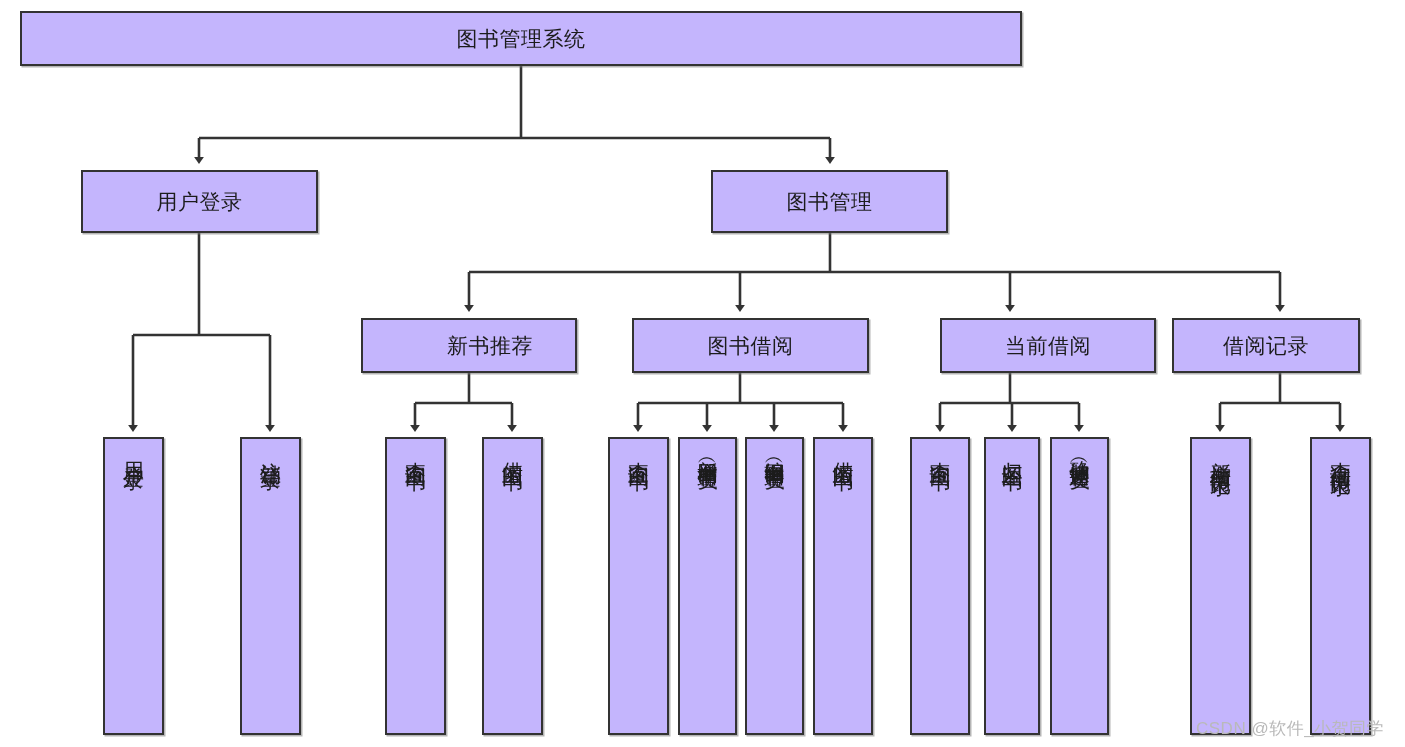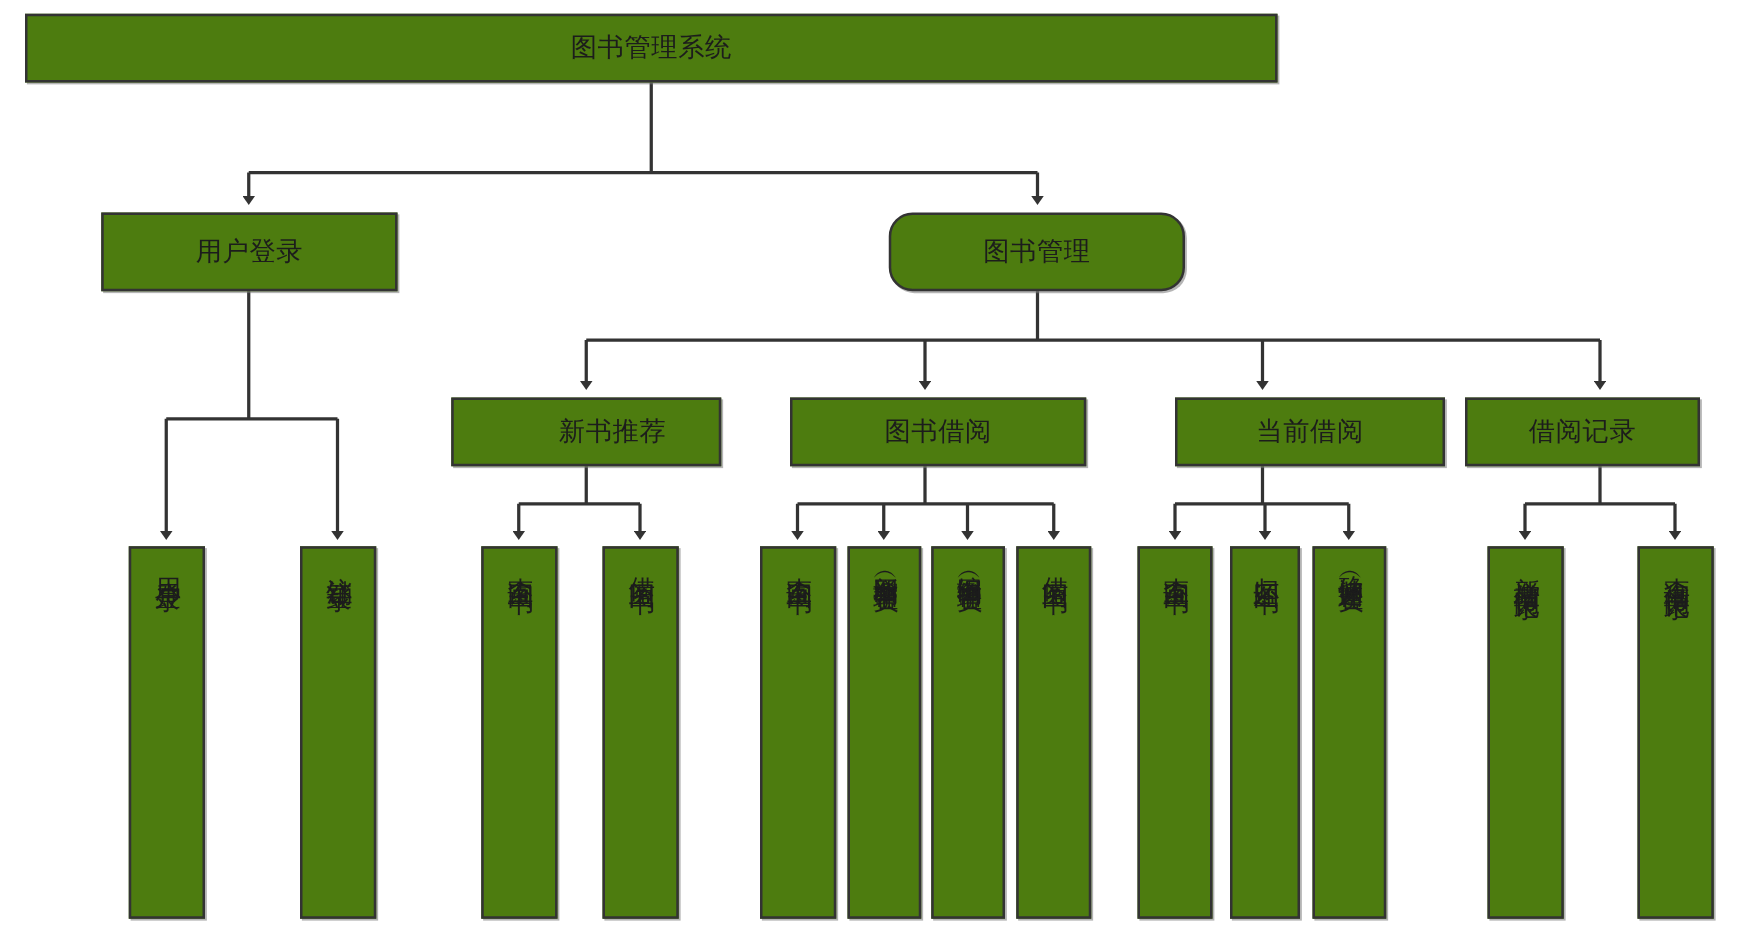--- a/index.html
+++ b/index.html
@@ -16,21 +16,21 @@
   }
   svg#wires{
     position:absolute;
     left:0;top:0;
     width:1405px;height:747px;
     pointer-events:none;
   }
   .node{
     position:absolute;
     box-sizing:border-box;
-    background:#4d7c0f;
+    background:#c4b5fd;
     border:2px solid #333333;
     box-shadow:1.5px 1.5px 0 rgba(120,120,120,0.55);
     display:flex;
     align-items:center;
     justify-content:center;
     z-index:2;
   }
   .node .lbl{
     font-size:21px;
     line-height:1.12;
@@ -122,21 +122,21 @@
     </g>
   </svg>
 
   <div class="node" id="n-root" style="left: 20px; top: 11px; width: 1002px; height: 55px;">
     <span class="lbl">图书管理系统</span>
   </div>
 
   <div class="node" id="n-l2-0" style="left: 81px; top: 170px; width: 237px; height: 63px;">
     <span class="lbl">用户登录</span>
   </div>
-  <div class="node" id="n-l2-1" style="left: 711px; top: 170px; width: 237px; height: 63px; border-radius: 19px;">
+  <div class="node" id="n-l2-1" style="left: 711px; top: 170px; width: 237px; height: 63px;">
     <span class="lbl">图书管理</span>
   </div>
 
   <div class="node" id="n-l3-0" style="left: 361px; top: 318px; width: 216px; height: 55px; padding-left: 42px;">
     <span class="lbl">新书推荐</span>
   </div>
   <div class="node" id="n-l3-1" style="left: 632px; top: 318px; width: 237px; height: 55px;">
     <span class="lbl">图书借阅</span>
   </div>
   <div class="node" id="n-l3-2" style="left: 902px; top: 318px; width: 216px; height: 55px; margin-left: 38px;">
@@ -179,14 +179,15 @@
   <div class="node vert tall" id="n-lf-10" style="left: 1050px; top: 437px; width: 59px; height: 298px;">
     <span class="lbl">确认归还（管理员）</span>
   </div>
   <div class="node vert" id="n-lf-11" style="left: 1190px; top: 437px; width: 61px; height: 298px;">
     <span class="lbl">新增借阅记录</span>
   </div>
   <div class="node vert" id="n-lf-12" style="left: 1310px; top: 437px; width: 61px; height: 298px;">
     <span class="lbl">查询借阅记录</span>
   </div>
 
+  <div class="watermark" style="left: 1196px; top: 717px;">CSDN @软件_小贺同学</div>
 
 </div>
 
 </body></html>

